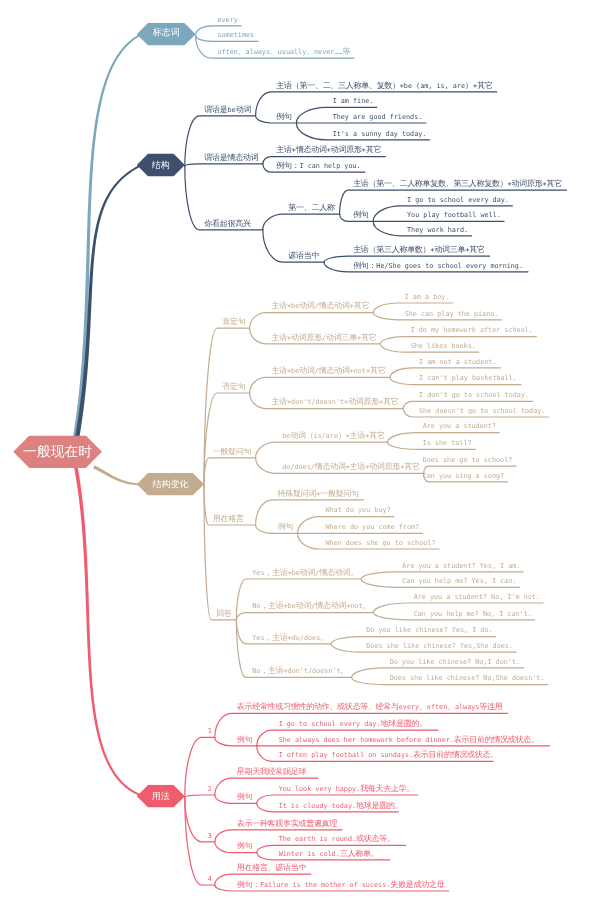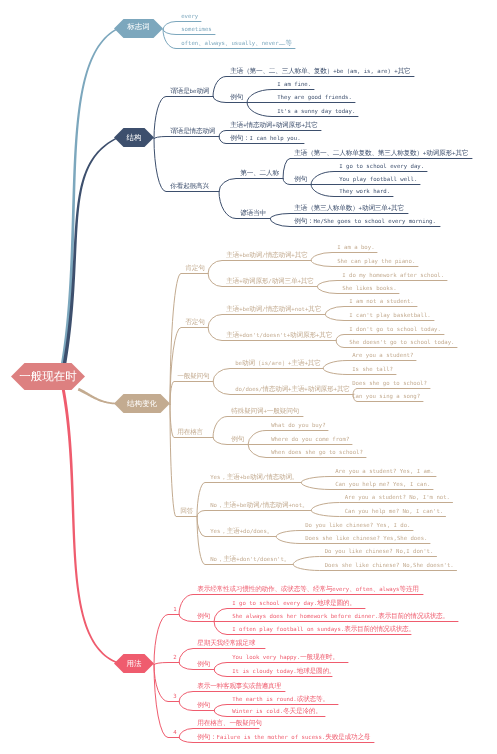--- a/index.html
+++ b/index.html
@@ -202,24 +202,24 @@
       </div>
       <div class="lbl" style="left: 173.2px; top: 606.2px; color: rgb(239, 92, 110);"><span style="font-size: 5.65px; font-family: &quot;DejaVu Sans Mono&quot;, monospace;">1</span></div>
       <div class="lbl" style="left: 197.3px; top: 586.2px; color: rgb(239, 92, 110);"><span style="font-size: 6.7px; font-family: &quot;DejaVu Sans&quot;, sans-serif; letter-spacing: -0.26px;">表示经常性或习惯性的动作、或状态等、经常与</span><span style="font-size: 5.65px; font-family: &quot;DejaVu Sans Mono&quot;, monospace;">every</span><span style="font-size: 6.7px; font-family: &quot;DejaVu Sans&quot;, sans-serif; letter-spacing: -0.26px;">、</span><span style="font-size: 5.65px; font-family: &quot;DejaVu Sans Mono&quot;, monospace;">often</span><span style="font-size: 6.7px; font-family: &quot;DejaVu Sans&quot;, sans-serif; letter-spacing: -0.26px;">、</span><span style="font-size: 5.65px; font-family: &quot;DejaVu Sans Mono&quot;, monospace;">always</span><span style="font-size: 6.7px; font-family: &quot;DejaVu Sans&quot;, sans-serif; letter-spacing: -0.26px;">等连用</span></div>
       <div class="lbl" style="left: 197.3px; top: 613.2px; color: rgb(239, 92, 110);"><span style="font-size: 6.7px; font-family: &quot;DejaVu Sans&quot;, sans-serif; letter-spacing: -0.26px;">例句</span></div>
       <div class="lbl" style="left: 232.2px; top: 600.2px; color: rgb(239, 92, 110);"><span style="font-size: 5.65px; font-family: &quot;DejaVu Sans Mono&quot;, monospace;">I go to school every day.</span><span style="font-size: 6.7px; font-family: &quot;DejaVu Sans&quot;, sans-serif; letter-spacing: -0.26px;">地球是圆的。</span></div>
       <div class="lbl" style="left: 232.2px; top: 613.2px; color: rgb(239, 92, 110);"><span style="font-size: 5.65px; font-family: &quot;DejaVu Sans Mono&quot;, monospace;">She always does her homework before dinner.</span><span style="font-size: 6.7px; font-family: &quot;DejaVu Sans&quot;, sans-serif; letter-spacing: -0.26px;">表示目前的情况或状态。</span></div>
       <div class="lbl" style="left: 232.2px; top: 626.2px; color: rgb(239, 92, 110);"><span style="font-size: 5.65px; font-family: &quot;DejaVu Sans Mono&quot;, monospace;">I often play football on sundays.</span><span style="font-size: 6.7px; font-family: &quot;DejaVu Sans&quot;, sans-serif; letter-spacing: -0.26px;">表示目前的情况或状态。</span></div>
       <div class="lbl" style="left: 173.2px; top: 654.2px; color: rgb(239, 92, 110);"><span style="font-size: 5.65px; font-family: &quot;DejaVu Sans Mono&quot;, monospace;">2</span></div>
       <div class="lbl" style="left: 197.3px; top: 640.2px; color: rgb(239, 92, 110);"><span style="font-size: 6.7px; font-family: &quot;DejaVu Sans&quot;, sans-serif; letter-spacing: -0.26px;">星期天我经常踢足球</span></div>
       <div class="lbl" style="left: 197.3px; top: 661.2px; color: rgb(239, 92, 110);"><span style="font-size: 6.7px; font-family: &quot;DejaVu Sans&quot;, sans-serif; letter-spacing: -0.26px;">例句</span></div>
-      <div class="lbl" style="left: 232.2px; top: 654.2px; color: rgb(239, 92, 110);"><span style="font-size: 5.65px; font-family: &quot;DejaVu Sans Mono&quot;, monospace;">You look very happy.</span><span style="font-size: 6.7px; font-family: &quot;DejaVu Sans&quot;, sans-serif; letter-spacing: -0.26px;">一般现在时。</span></div>
+      <div class="lbl" style="left: 232.2px; top: 654.2px; color: rgb(239, 92, 110);"><span style="font-size: 5.65px; font-family: &quot;DejaVu Sans Mono&quot;, monospace;">You look very happy.</span><span style="font-size: 6.7px; font-family: &quot;DejaVu Sans&quot;, sans-serif; letter-spacing: -0.26px;">我每天去上学。</span></div>
       <div class="lbl" style="left: 232.2px; top: 668.2px; color: rgb(239, 92, 110);"><span style="font-size: 5.65px; font-family: &quot;DejaVu Sans Mono&quot;, monospace;">It is cloudy today.</span><span style="font-size: 6.7px; font-family: &quot;DejaVu Sans&quot;, sans-serif; letter-spacing: -0.26px;">地球是圆的。</span></div>
       <div class="lbl" style="left: 173.2px; top: 693.2px; color: rgb(239, 92, 110);"><span style="font-size: 5.65px; font-family: &quot;DejaVu Sans Mono&quot;, monospace;">3</span></div>
       <div class="lbl" style="left: 197.3px; top: 683.2px; color: rgb(239, 92, 110);"><span style="font-size: 6.7px; font-family: &quot;DejaVu Sans&quot;, sans-serif; letter-spacing: -0.26px;">表示一种客观事实或普遍真理</span></div>
       <div class="lbl" style="left: 197.3px; top: 702.2px; color: rgb(239, 92, 110);"><span style="font-size: 6.7px; font-family: &quot;DejaVu Sans&quot;, sans-serif; letter-spacing: -0.26px;">例句</span></div>
       <div class="lbl" style="left: 232.2px; top: 696.2px; color: rgb(239, 92, 110);"><span style="font-size: 5.65px; font-family: &quot;DejaVu Sans Mono&quot;, monospace;">The earth is round.</span><span style="font-size: 6.7px; font-family: &quot;DejaVu Sans&quot;, sans-serif; letter-spacing: -0.26px;">或状态等。</span></div>
-      <div class="lbl" style="left: 232.2px; top: 708.2px; color: rgb(239, 92, 110);"><span style="font-size: 5.65px; font-family: &quot;DejaVu Sans Mono&quot;, monospace;">Winter is cold.</span><span style="font-size: 6.7px; font-family: &quot;DejaVu Sans&quot;, sans-serif; letter-spacing: -0.26px;">冬天是冷的。</span></div>
+      <div class="lbl" style="left: 232.2px; top: 708.2px; color: rgb(239, 92, 110);"><span style="font-size: 5.65px; font-family: &quot;DejaVu Sans Mono&quot;, monospace;">Winter is cold.</span><span style="font-size: 6.7px; font-family: &quot;DejaVu Sans&quot;, sans-serif; letter-spacing: -0.26px;">三人称单。</span></div>
       <div class="lbl" style="left: 173.2px; top: 729.2px; color: rgb(239, 92, 110);"><span style="font-size: 5.65px; font-family: &quot;DejaVu Sans Mono&quot;, monospace;">4</span></div>
-      <div class="lbl" style="left: 197.3px; top: 720.2px; color: rgb(239, 92, 110);"><span style="font-size: 6.7px; font-family: &quot;DejaVu Sans&quot;, sans-serif; letter-spacing: -0.26px;">用在格言、一般疑问句</span></div>
+      <div class="lbl" style="left: 197.3px; top: 720.2px; color: rgb(239, 92, 110);"><span style="font-size: 6.7px; font-family: &quot;DejaVu Sans&quot;, sans-serif; letter-spacing: -0.26px;">用在格言、谚语当中</span></div>
       <div class="lbl" style="left: 197.3px; top: 734.2px; color: rgb(239, 92, 110);"><span style="font-size: 6.7px; font-family: &quot;DejaVu Sans&quot;, sans-serif; letter-spacing: -0.26px;">例句：</span><span style="font-size: 5.65px; font-family: &quot;DejaVu Sans Mono&quot;, monospace;">Failure is the mother of sucess.</span><span style="font-size: 6.7px; font-family: &quot;DejaVu Sans&quot;, sans-serif; letter-spacing: -0.26px;">失败是成功之母</span></div>
     </div>
 </div>
 
 </body></html>

